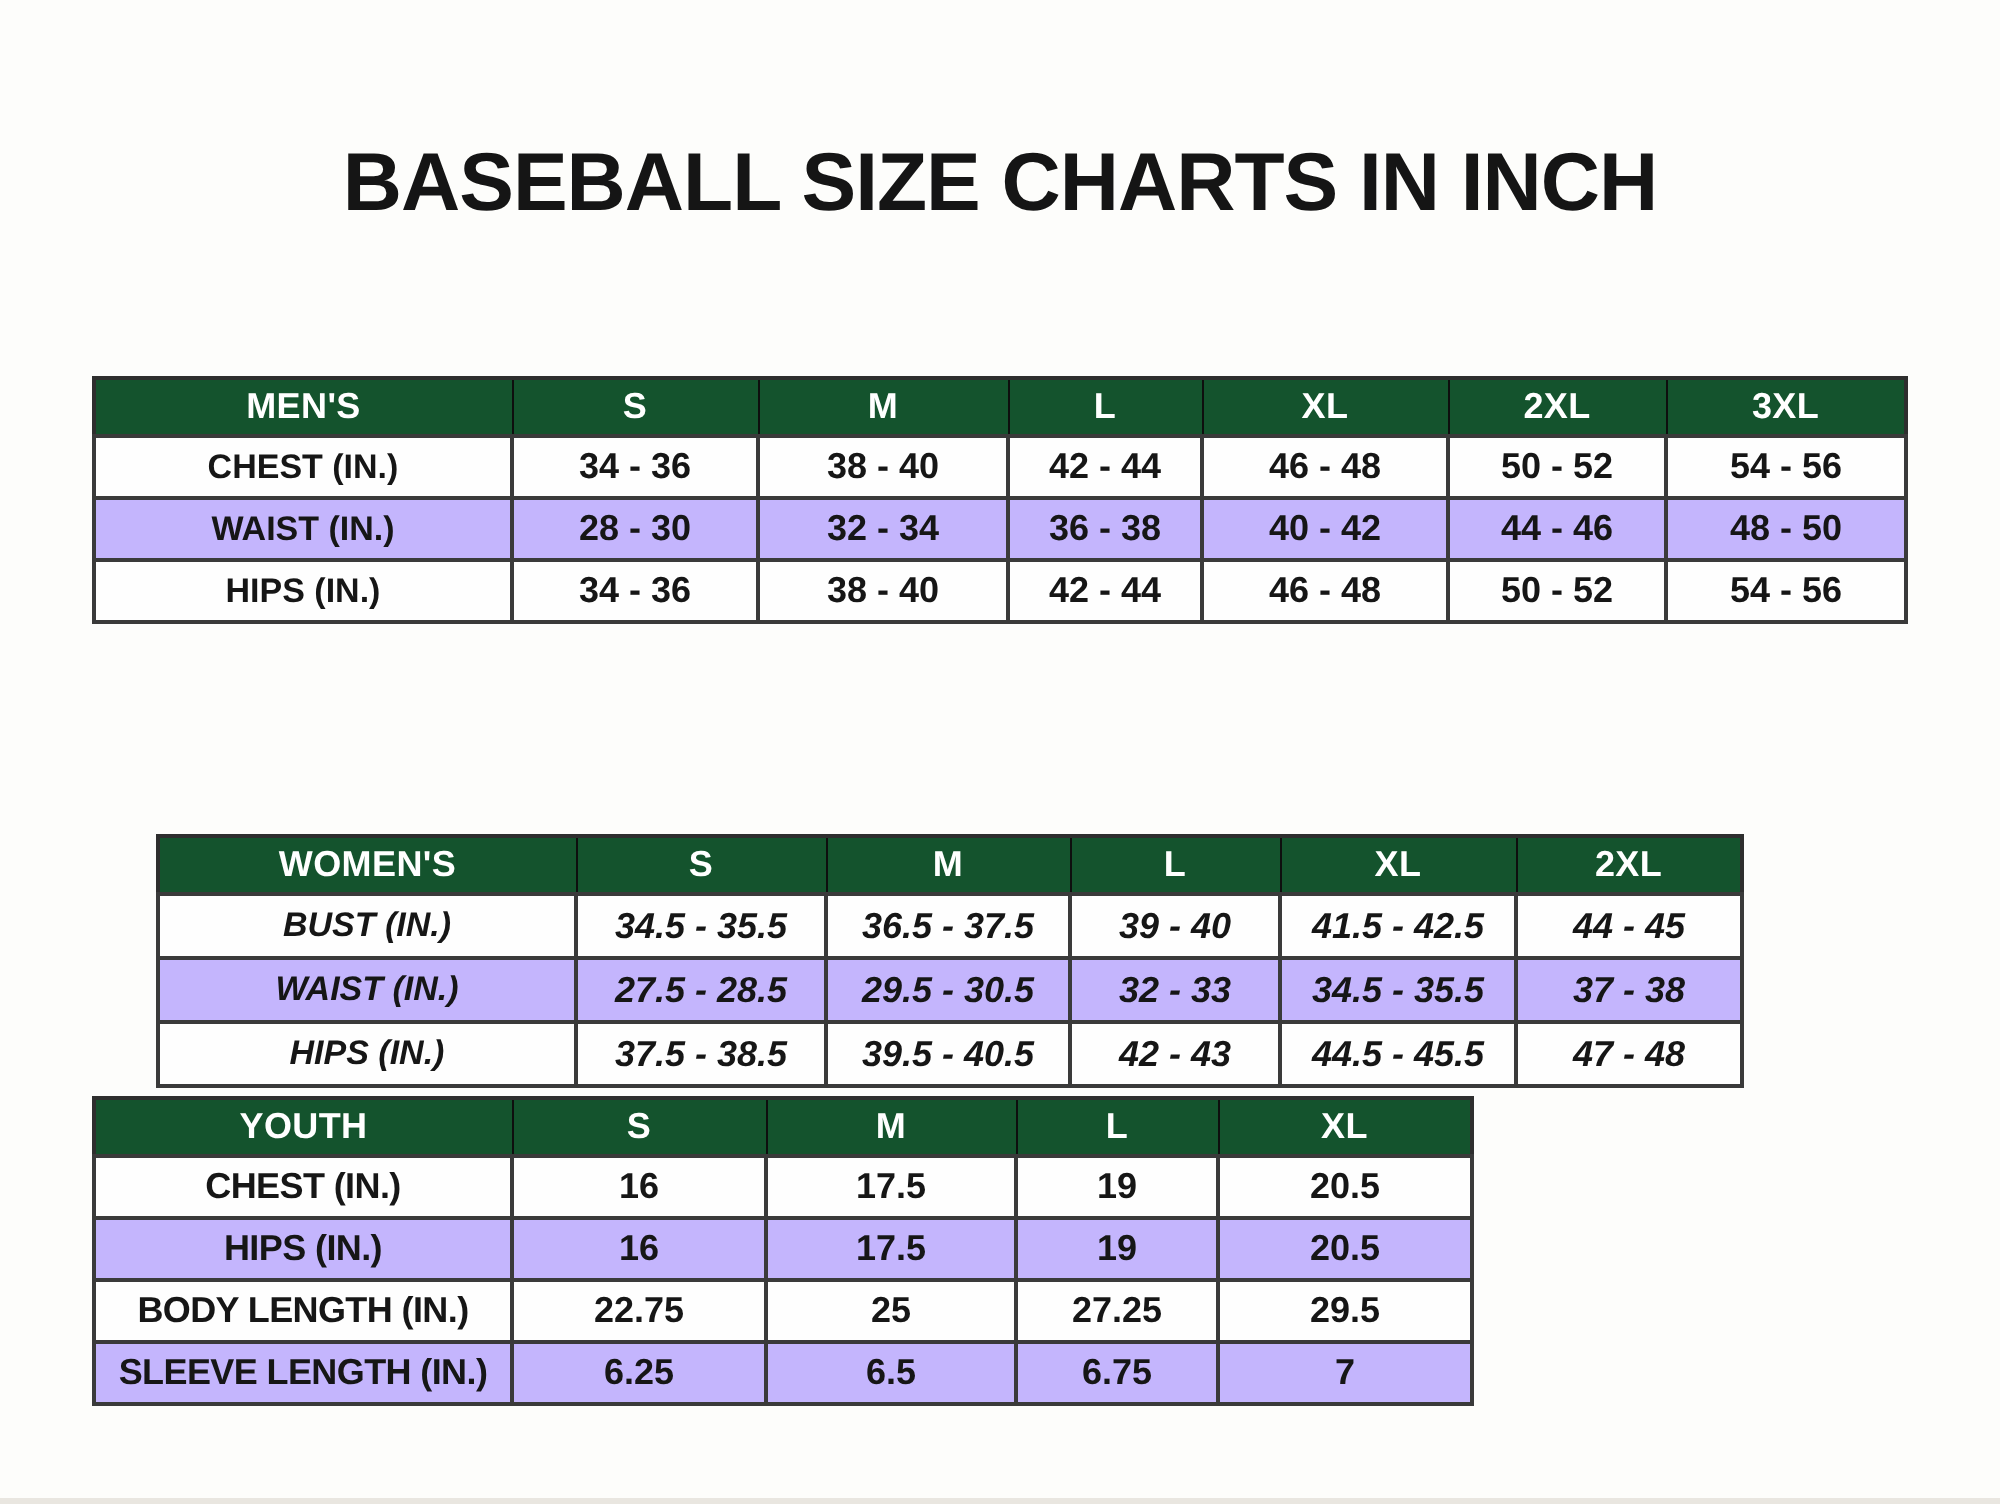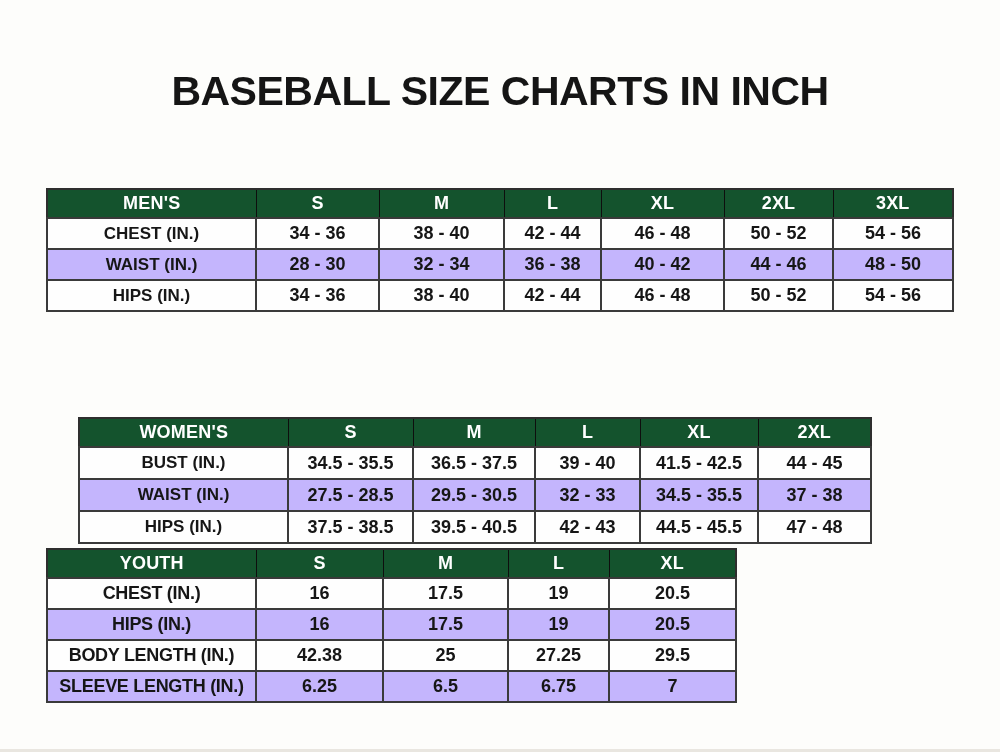--- a/index.html
+++ b/index.html
@@ -59,21 +59,21 @@
     border: 2px solid #3a3a3a;
     background: #fefefe;
     color: #161616;
     font-size: 18px;
     font-weight: 700;
     height: 29px;
     padding: 0;
     text-align: center;
     vertical-align: middle;
   }
-  #womens-table td { height: 30px; }
+  #womens-table td { height: 30px; font-style: italic; }
   .sizechart tr.alt td { background: #c4b5fd; }
   .sizechart td.rowlabel { font-size: 17px; }
   #youth-table td.rowlabel { font-size: 18px; letter-spacing: -0.3px; }
 </style>
 </head>
 <body>
 
 <div class="page-title">BASEBALL SIZE CHARTS IN INCH</div>
 
 <table class="sizechart" id="mens-table">
@@ -202,21 +202,21 @@
     </tr>
     <tr class="alt">
       <td class="rowlabel">HIPS (IN.)</td>
       <td>16</td>
       <td>17.5</td>
       <td>19</td>
       <td>20.5</td>
     </tr>
     <tr>
       <td class="rowlabel">BODY LENGTH (IN.)</td>
-      <td>42.38</td>
+      <td>22.75</td>
       <td>25</td>
       <td>27.25</td>
       <td>29.5</td>
     </tr>
     <tr class="alt">
       <td class="rowlabel">SLEEVE LENGTH (IN.)</td>
       <td>6.25</td>
       <td>6.5</td>
       <td>6.75</td>
       <td>7</td>

